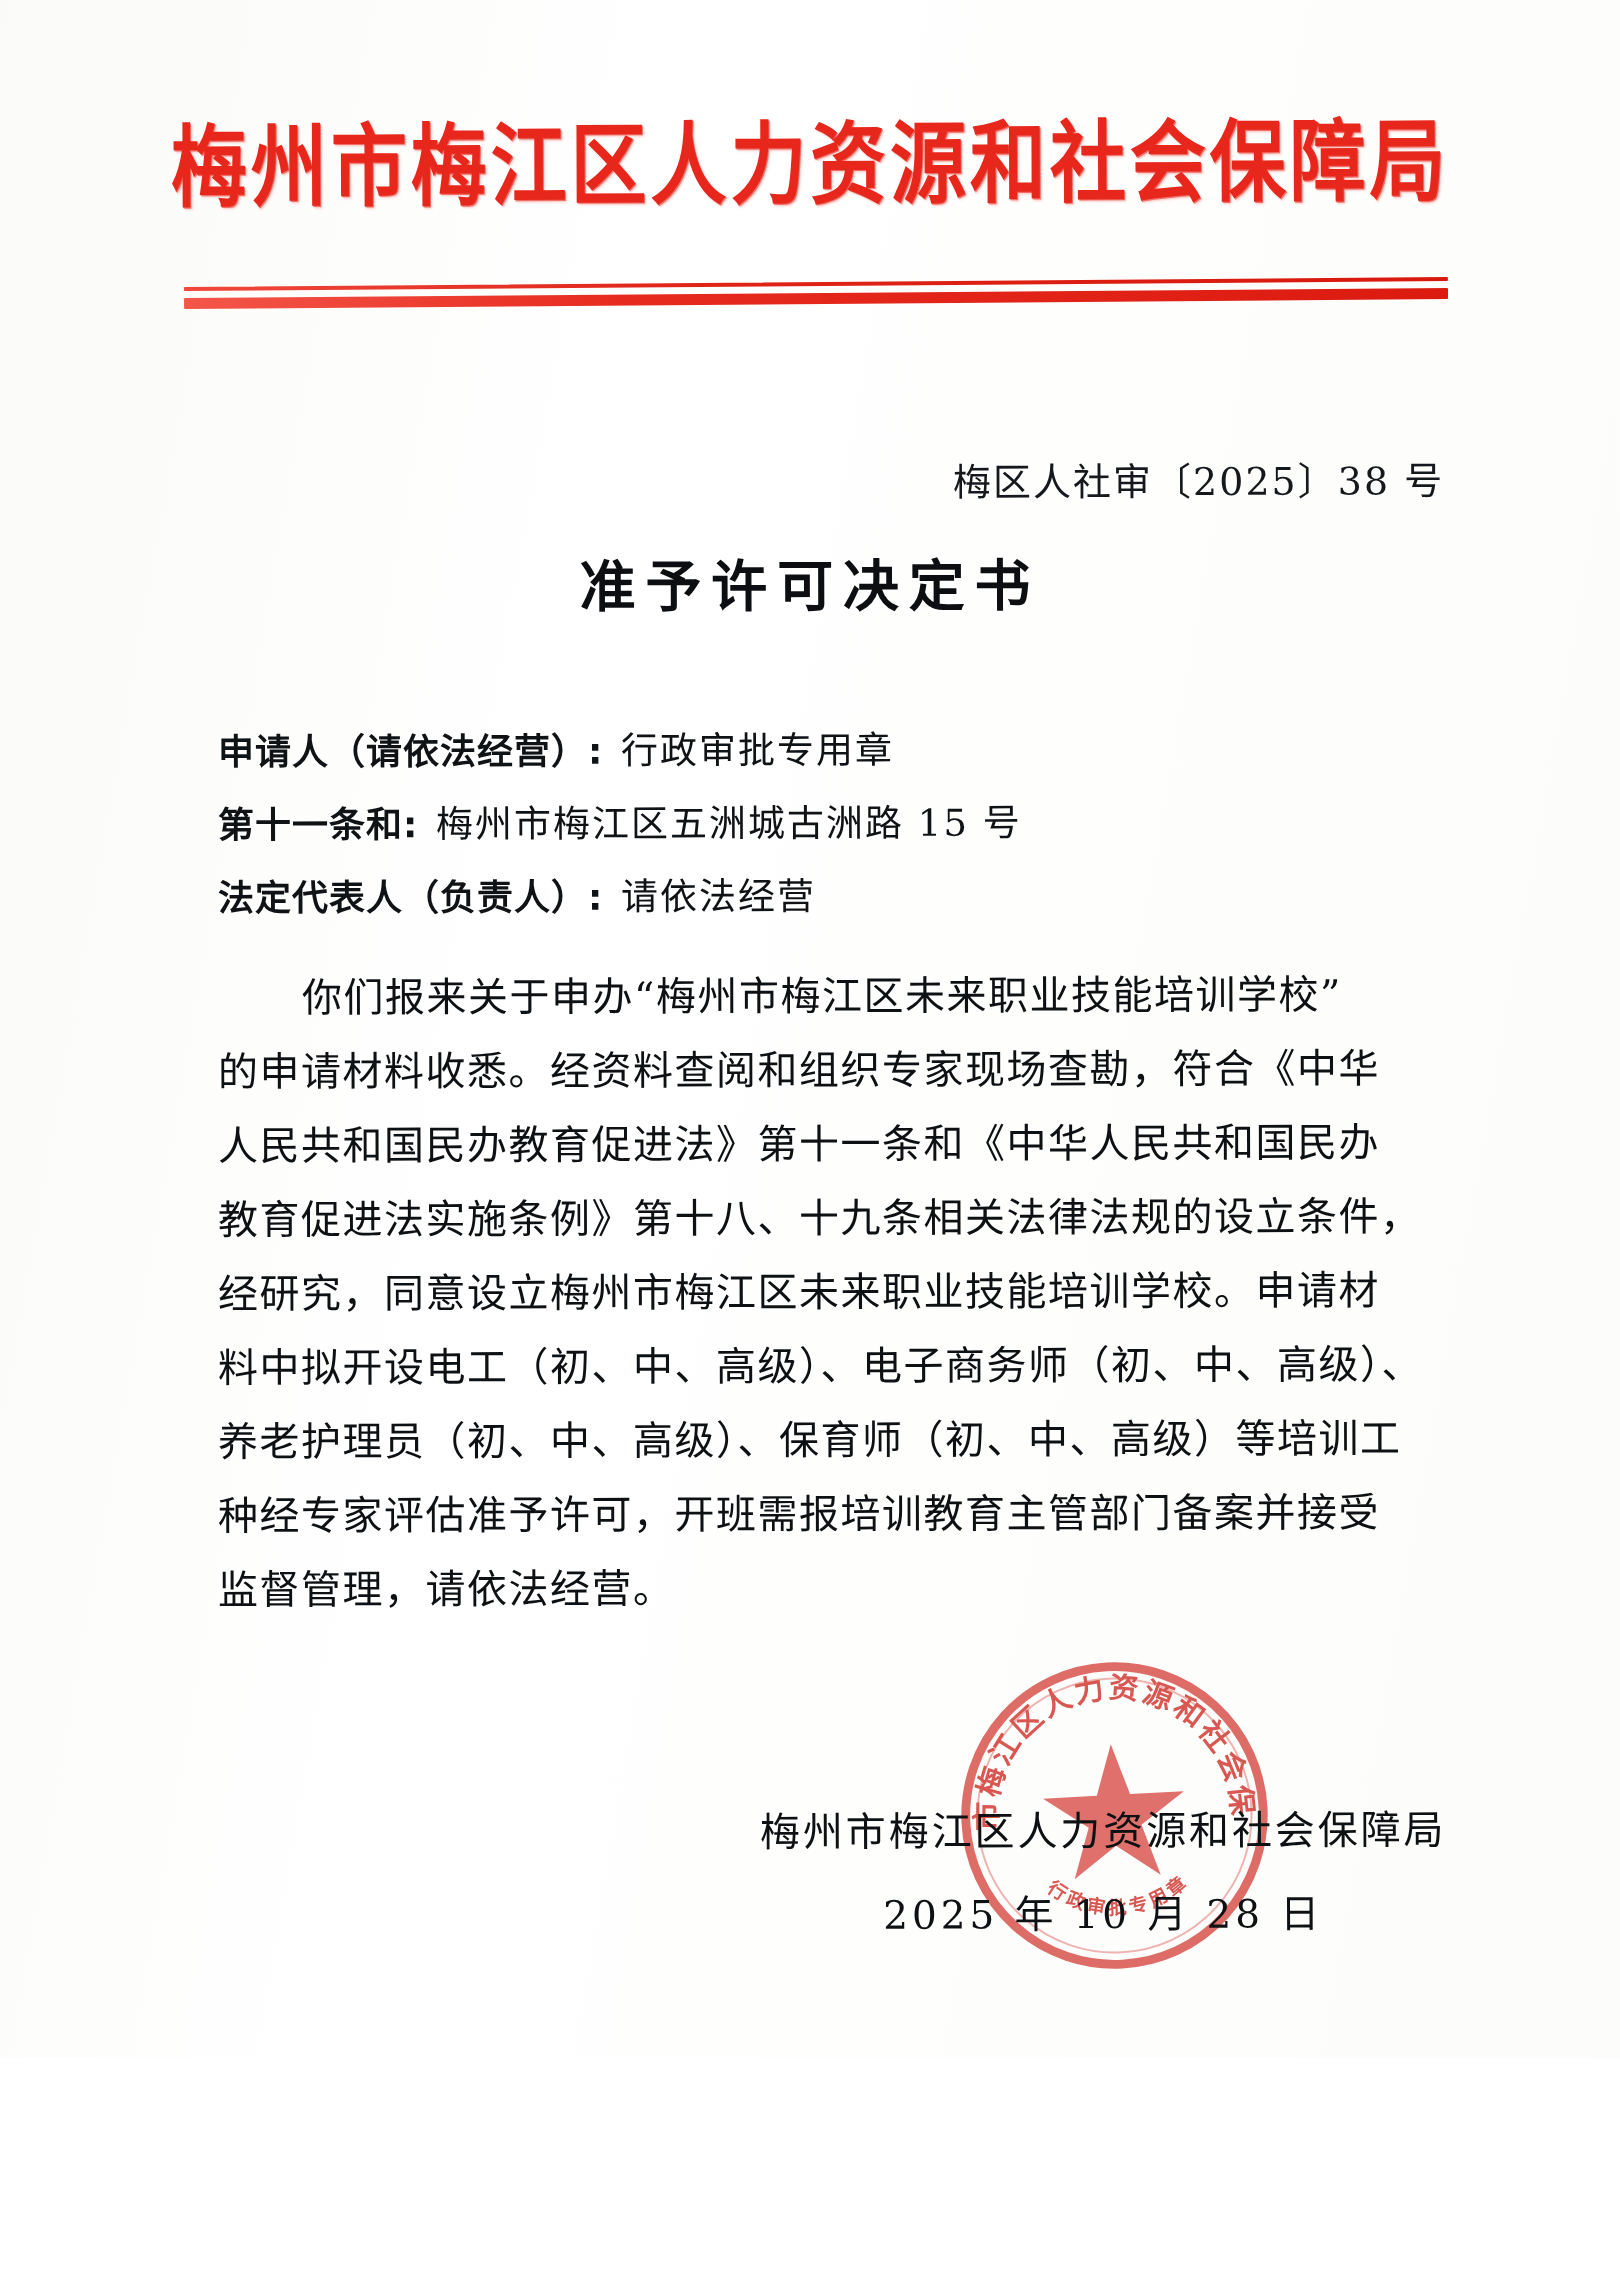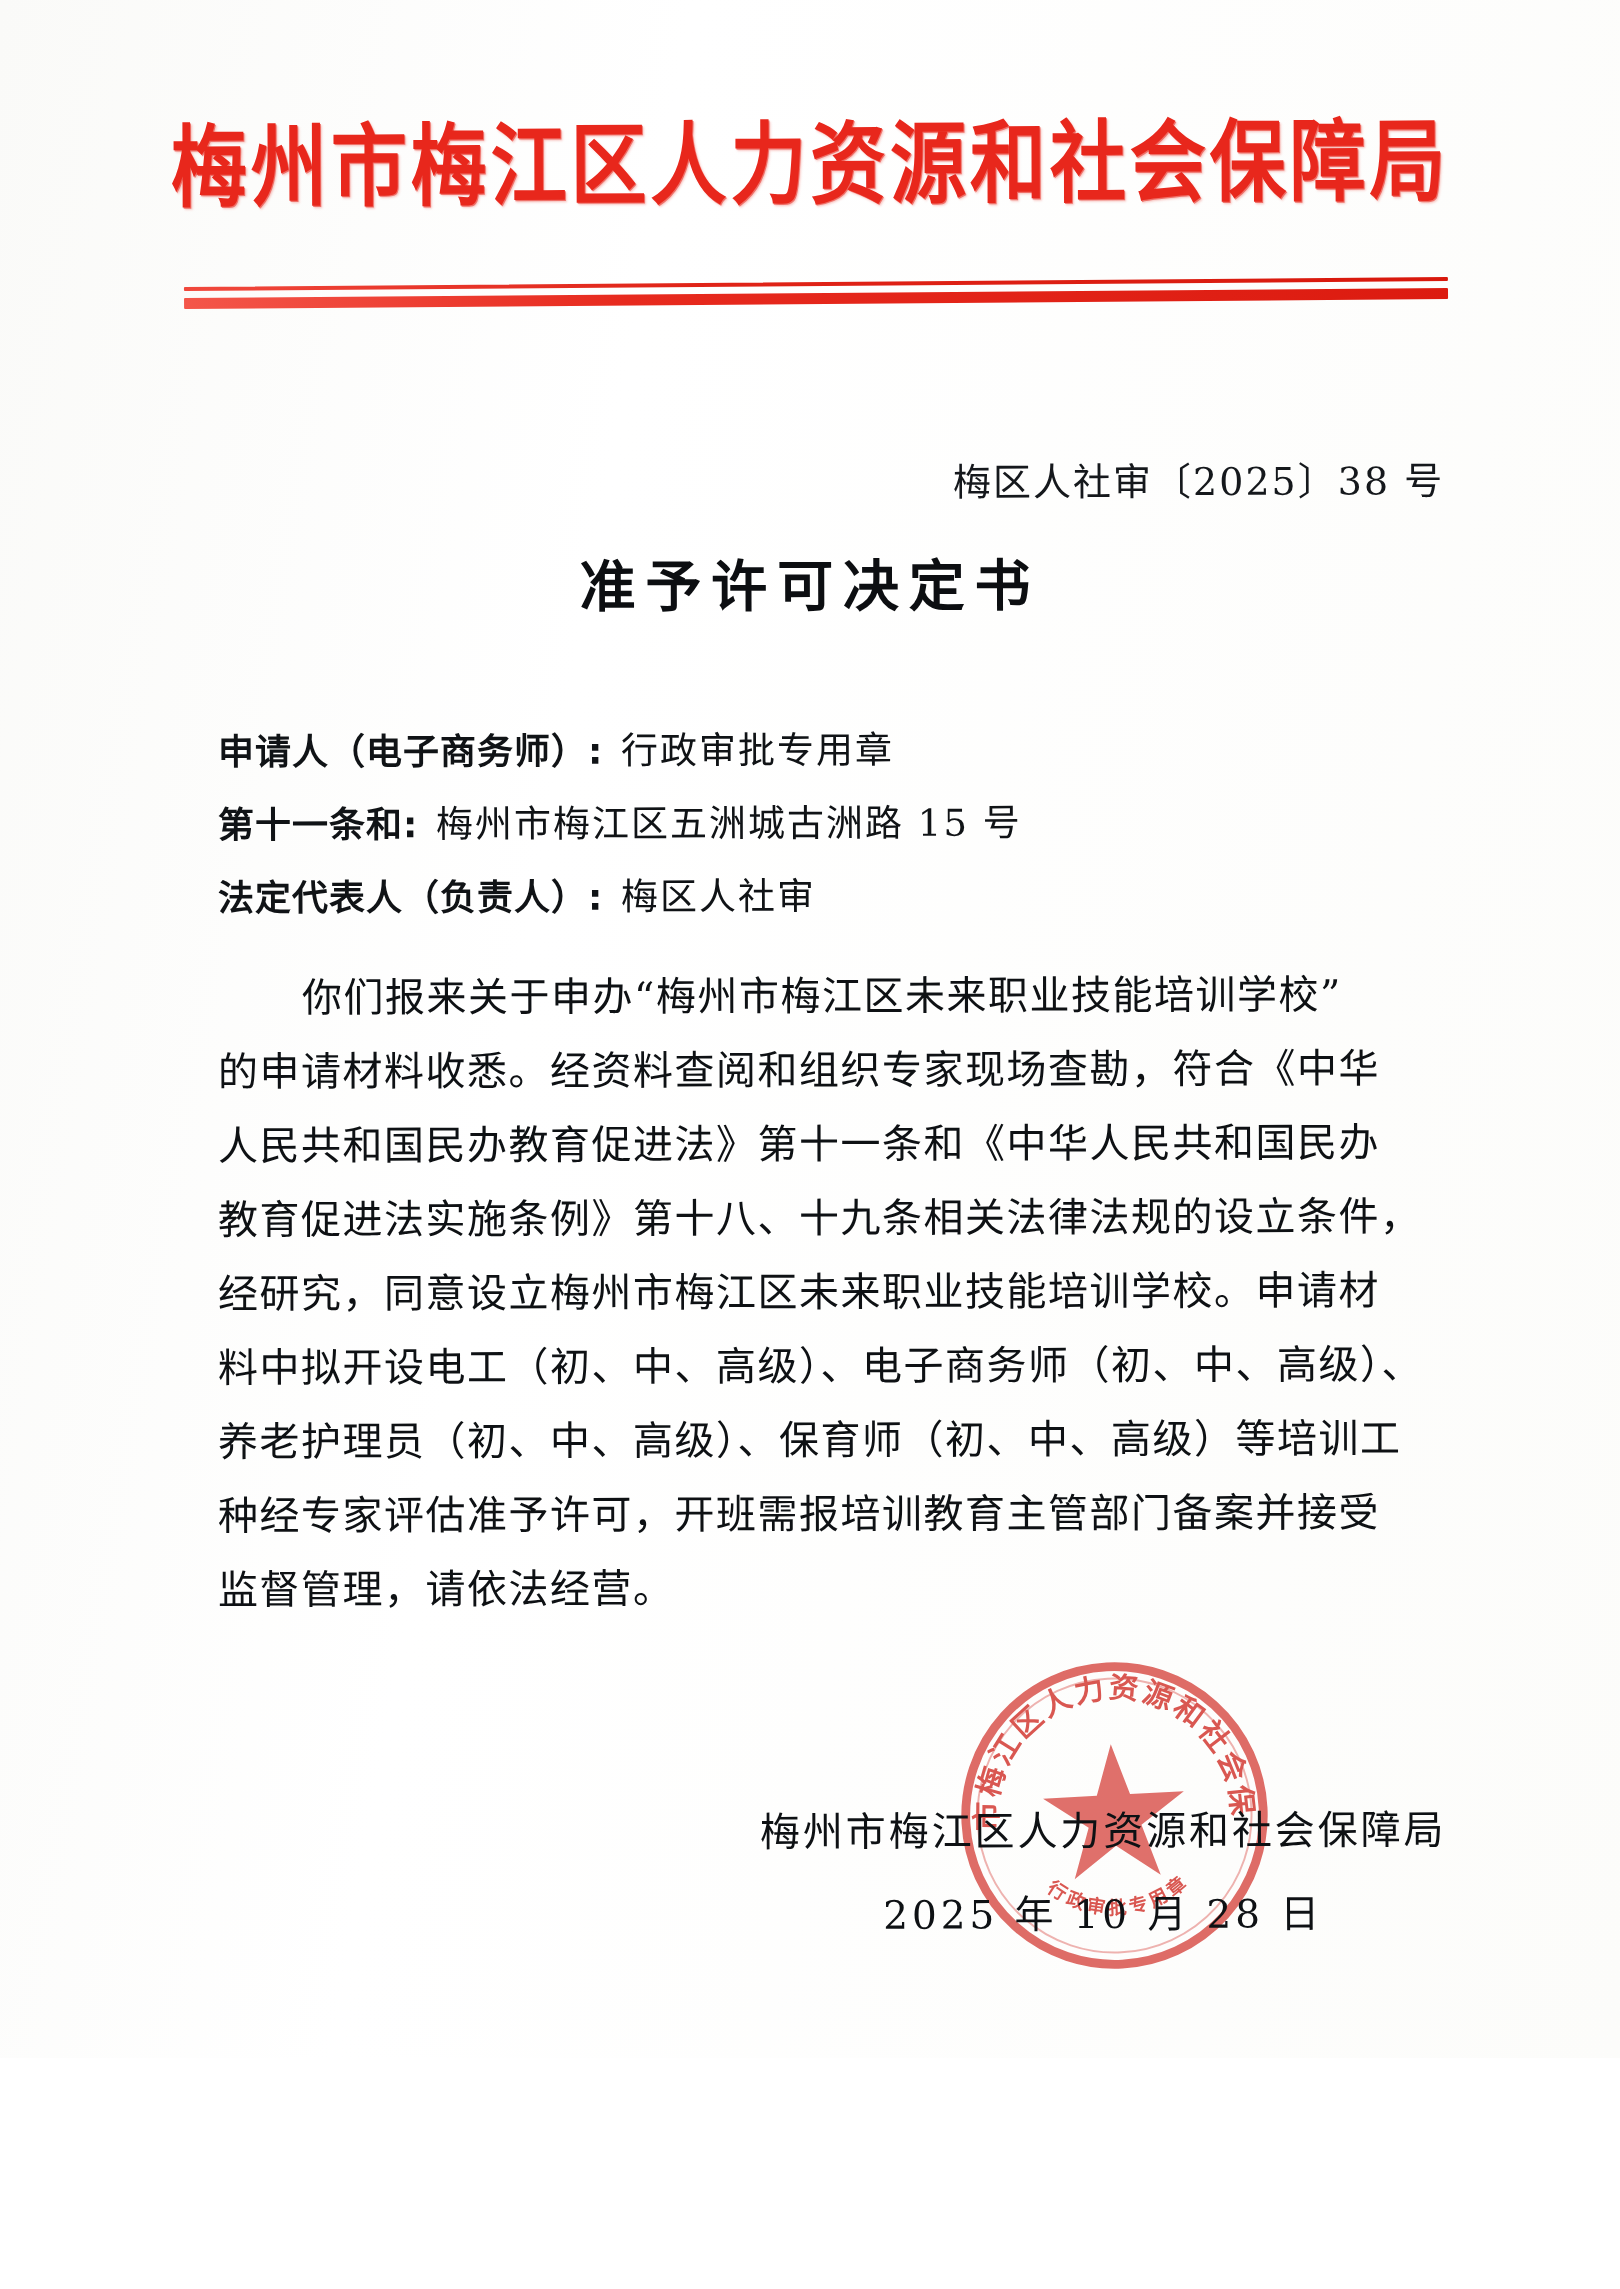--- a/index.html
+++ b/index.html
@@ -221,30 +221,30 @@
     <div class="rule-thin"></div>
     <div class="rule-thick"></div>
   </div>
 
   <div class="doc-number">梅区人社审〔2025〕38 号</div>
 
   <div class="doc-title">准予许可决定书</div>
 
   <div class="fields">
     <div class="field-row">
-      <span class="field-label">申请人（电子商务师）:</span>
+      <span class="field-label">申请人（请依法经营）:</span>
       <span class="field-value">行政审批专用章</span>
     </div>
     <div class="field-row">
       <span class="field-label">第十一条和:</span>
       <span class="field-value">梅州市梅江区五洲城古洲路 15 号</span>
     </div>
     <div class="field-row">
       <span class="field-label">法定代表人（负责人）:</span>
-      <span class="field-value">梅区人社审</span>
+      <span class="field-value">请依法经营</span>
     </div>
   </div>
 
   <div class="body-text">
     <div class="body-line indent">你们报来关于申办“梅州市梅江区未来职业技能培训学校”</div>
     <div class="body-line">的申请材料收悉。经资料查阅和组织专家现场查勘，符合《中华</div>
     <div class="body-line">人民共和国民办教育促进法》第十一条和《中华人民共和国民办</div>
     <div class="body-line">教育促进法实施条例》第十八、十九条相关法律法规的设立条件，</div>
     <div class="body-line">经研究，同意设立梅州市梅江区未来职业技能培训学校。申请材</div>
     <div class="body-line">料中拟开设电工（初、中、高级）、电子商务师（初、中、高级）、</div>

